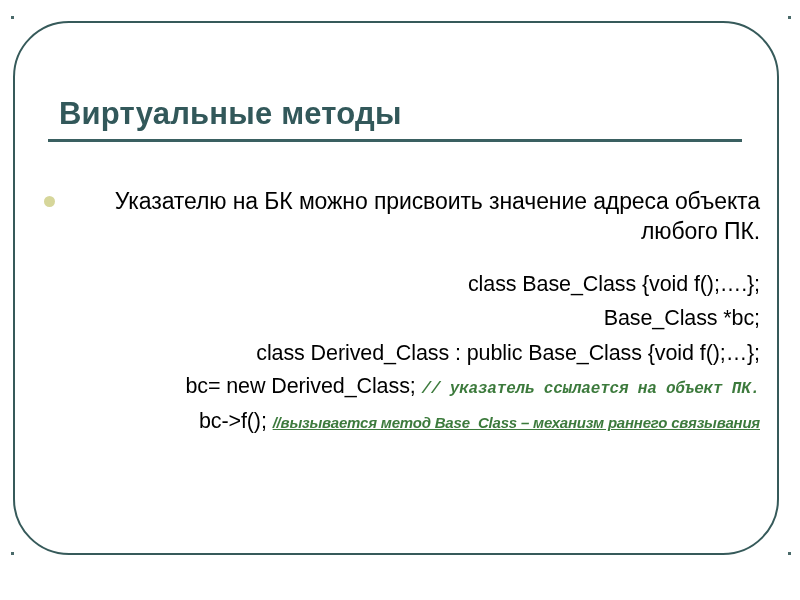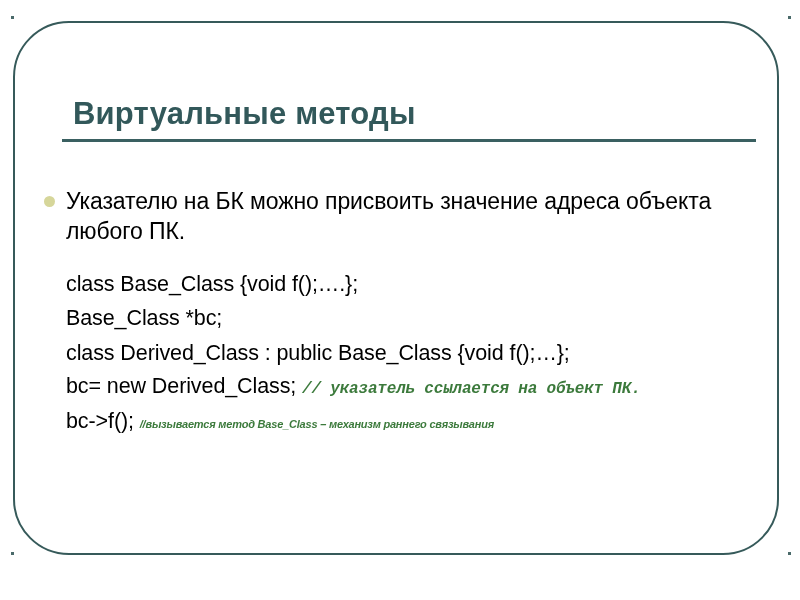--- a/index.html
+++ b/index.html
@@ -42,21 +42,21 @@
     background: #4a6a6a;
   }
   .corner-dot.tl { left: 11px;  top: 16px; }
   .corner-dot.tr { left: 788px; top: 16px; }
   .corner-dot.bl { left: 11px;  top: 552px; }
   .corner-dot.br { left: 788px; top: 552px; }
 
   
   #title-block {
     position: absolute;
-    left: 62px;
+    left: 48px;
     top: 98px;
     width: 694px;
   }
   #page-title {
     font-size: 31px;
     font-weight: bold;
     color: #32585A;
     letter-spacing: 0.2px;
     line-height: 1.0;
     margin: 0;
@@ -69,20 +69,21 @@
     height: 3px;
     background: #3A6061;
   }
 
   
   #content {
     position: absolute;
     left: 44px;
     top: 186px;
     width: 716px;
+    text-align: right;
   }
 
   .bullet-row {
     display: flex;
     align-items: flex-start;
   }
   .bullet-dot {
     flex: 0 0 auto;
     width: 11px;
     height: 11px;
@@ -118,21 +119,22 @@
     color: #3C7A3C;
     font-style: italic;
     font-weight: bold;
     letter-spacing: -0.2px;
   }
   .comment.small {
     font-size: 16px;
     font-family: Liberation Mono, monospace;
   }
   .comment.xsmall {
-    font-size: 11px;
+    font-size: 15px;
+    text-decoration: underline;
   }
 </style>
 </head>
 <body>
 
 <div id="slide">
 
   <div id="slide-frame"></div>
 
   <div class="corner-dot tl"></div>

